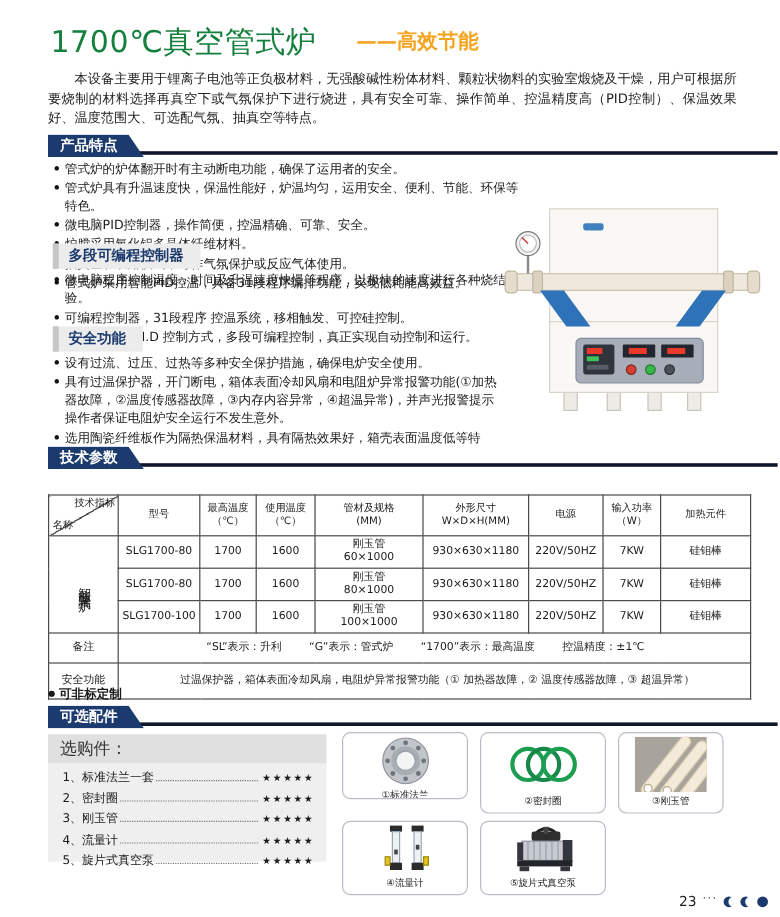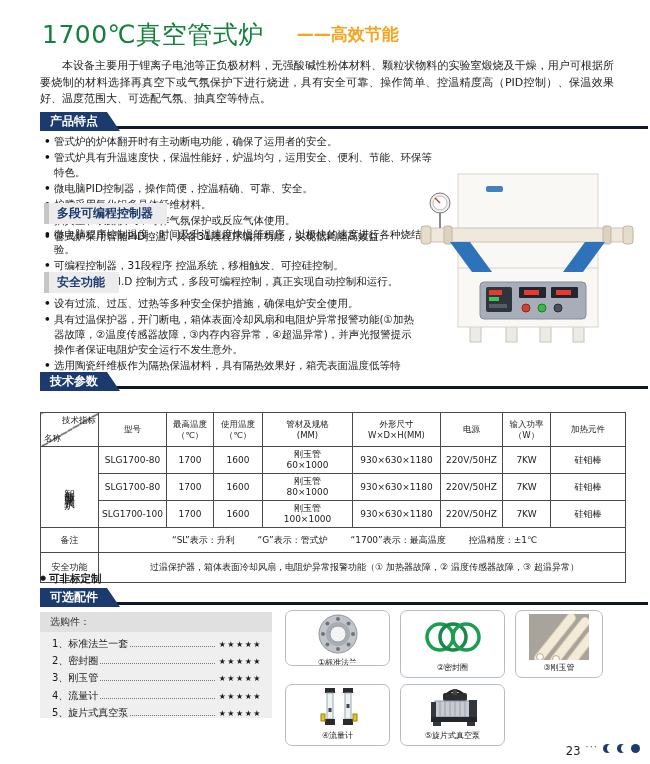--- a/index.html
+++ b/index.html
@@ -46,33 +46,33 @@
   .corner-top { position:absolute; top:2px; right:2px; font-size:8.5px; }
   .corner-bottom { position:absolute; bottom:2px; left:3px; font-size:8.5px; }
   .vlabel { writing-mode:vertical-rl; text-orientation:upright; font-size:10.5px; letter-spacing:2px; margin:0 auto; }
   .remark-cell { text-align:left; padding-left:6px !important; }
   .remark-cell span { margin-right:20px; white-space:nowrap; }
   .note-line { position:absolute; left:40px; top:572px; font-size:10.5px; font-weight:bold; }
   .note-line::before { content:"●"; font-size:7px; vertical-align:2px; margin-right:3px; }
 
   
   .opt-box { position:absolute; left:40px; top:612px; width:232px; height:106px; background:#efefef; }
-  .opt-title { background:#e0e0e0; font-size:10px; padding:3px 10px; color:#333; }
+  .opt-title { background:#e0e0e0; font-size:14px; padding:3px 10px; color:#333; }
   .opt-list { padding:5px 10px 0 12px; }
   .opt-item { display:flex; align-items:baseline; font-size:10px; height:17.2px; }
   .opt-name { white-space:nowrap; }
   .opt-leader { flex:1; border-bottom:1.5px dotted #777; margin:0 4px 3px 2px; }
   .opt-stars { font-size:8px; letter-spacing:1.5px; white-space:nowrap; }
 
   .card { position:absolute; border:1px solid #b7bdc5; border-radius:7px; background:#fff; display:flex; flex-direction:column; overflow:hidden; }
   .card-img { flex:1; display:flex; align-items:center; justify-content:center; }
   .card-label { font-size:8px; text-align:center; padding:0 0 4px; color:#222; white-space:nowrap; }
 
   
-  .footer { position:absolute; right:10px; bottom:6px; display:flex; align-items:flex-start; gap:5px; }
+  .footer { position:absolute; right:10px; bottom:6px; display:flex; align-items:center; gap:5px; }
   .page-num { font-size:11.5px; color:#222; }
   .footer-dots { font-size:10px; color:#555; letter-spacing:1px; margin-top:-3px; }
   .icon-crescent { position:relative; width:9px; height:9px; border-radius:50%; background:#1b3a6d; display:inline-block; }
   .icon-crescent::after { content:""; position:absolute; left:3.5px; top:0; width:9px; height:9px; border-radius:50%; background:#fff; }
   .icon-dot { width:9px; height:9px; border-radius:50%; background:#1b3a6d; display:inline-block; }
 </style>
 </head>
 <body>
 
 <div class="title-row">

